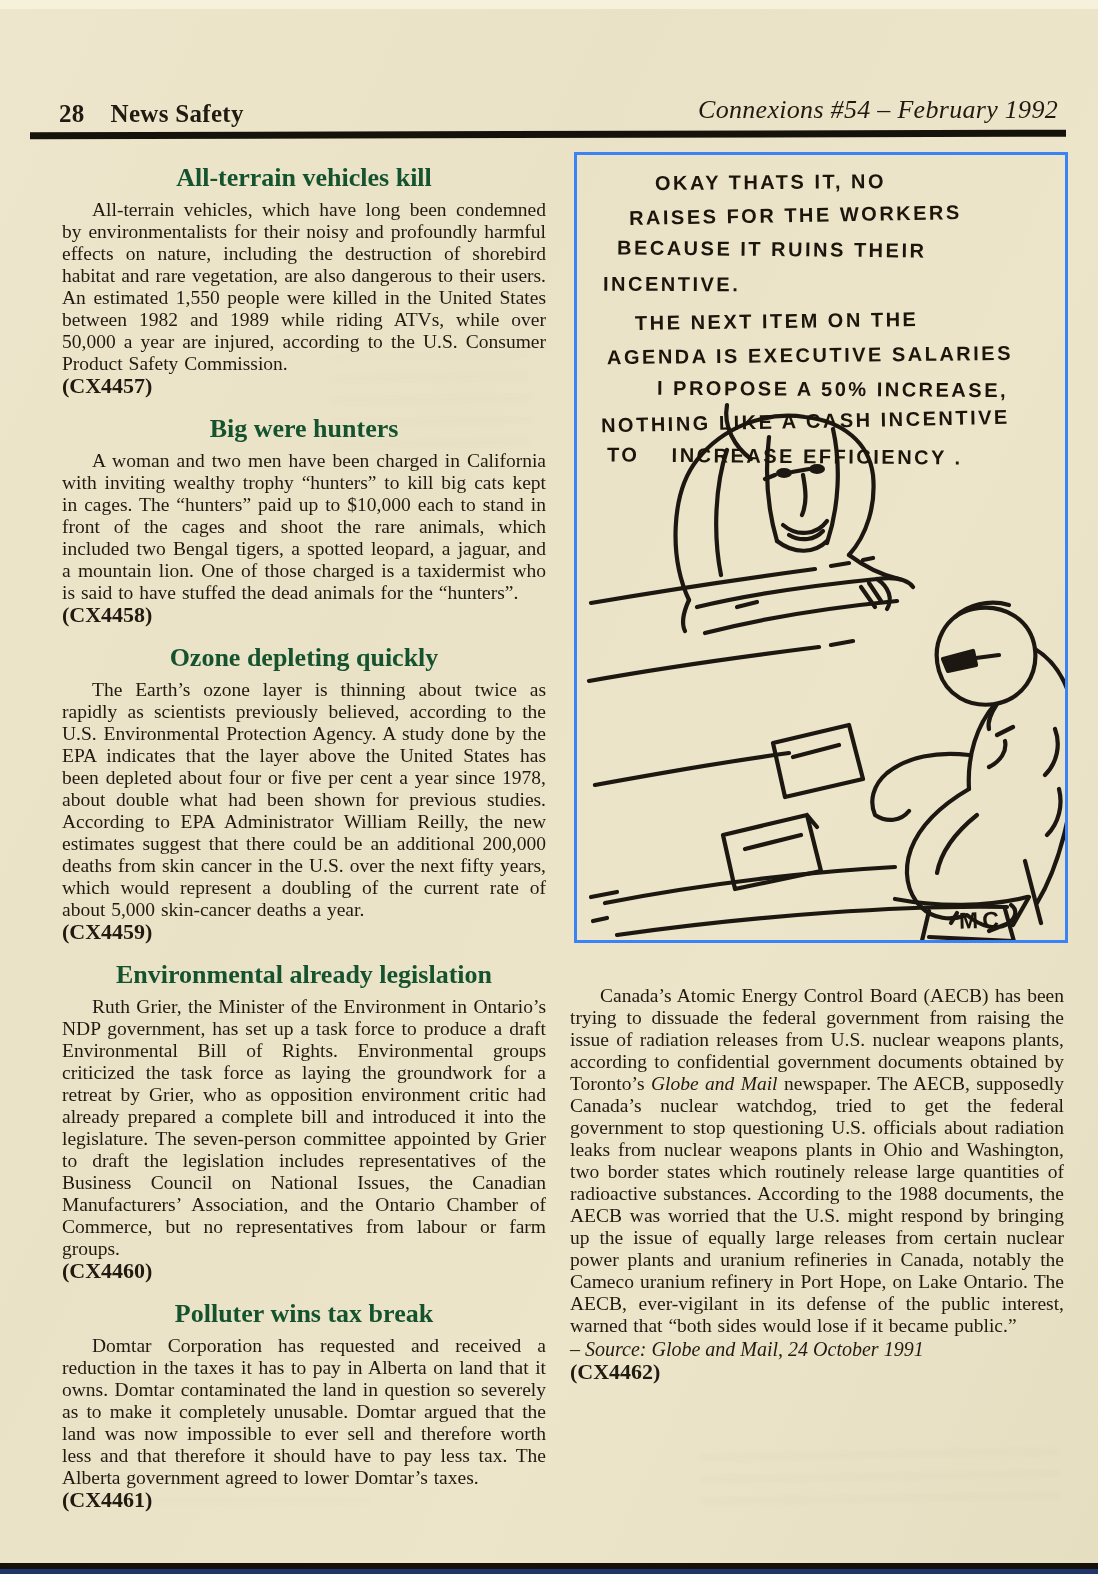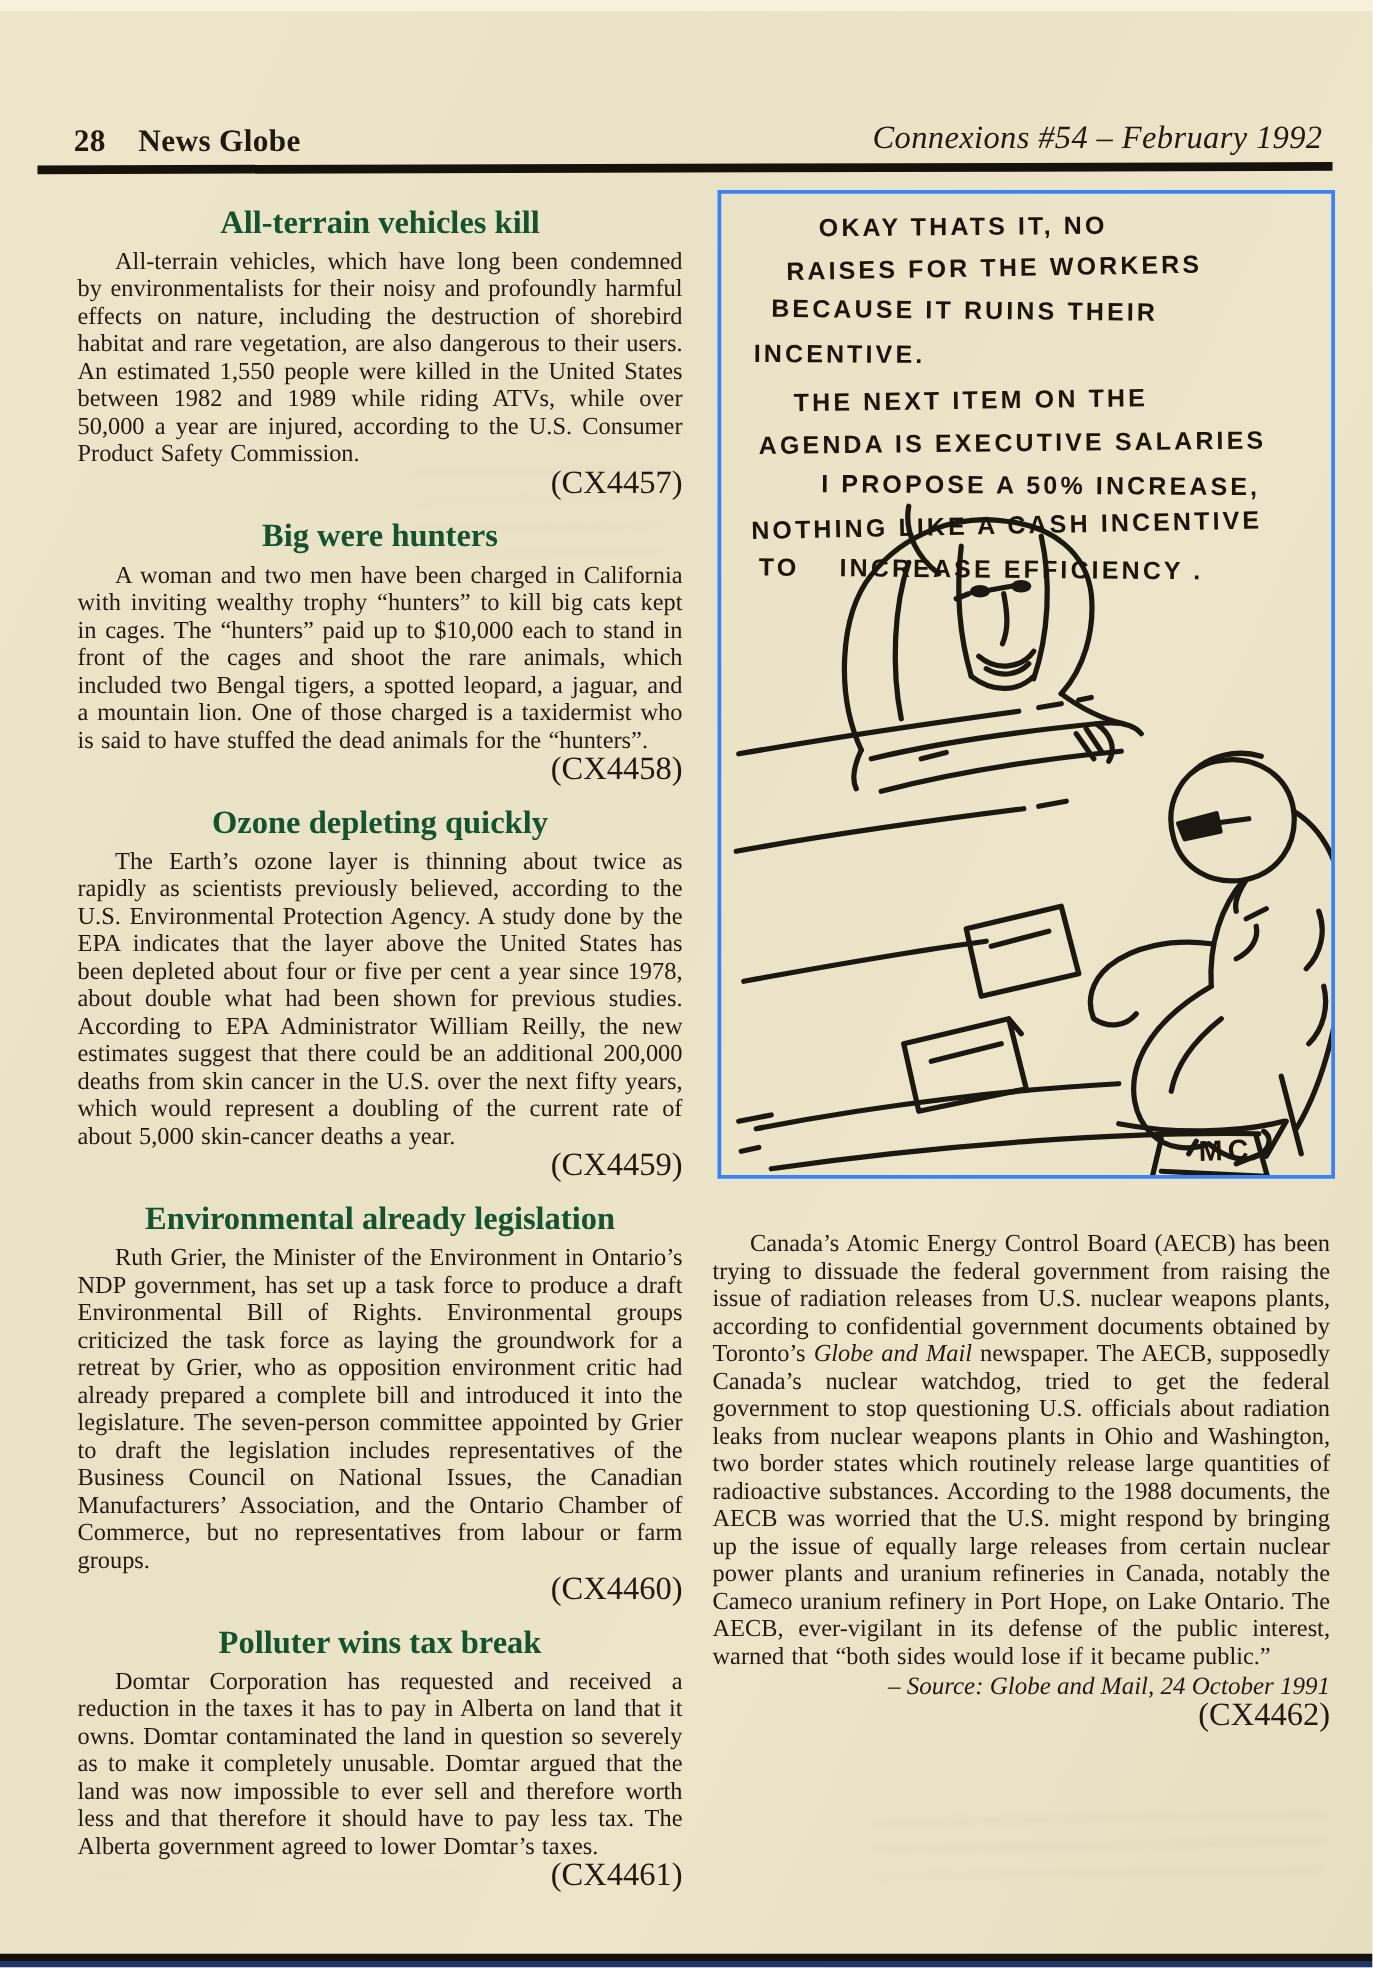--- a/index.html
+++ b/index.html
@@ -15,22 +15,22 @@
   .hdr-left{position:absolute;left:46px;top:100px;font-size:25px;font-weight:700;letter-spacing:.3px;}
   .hdr-left .pgnum{margin-right:26px;margin-left:13px;}
   .hdr-right{position:absolute;right:40px;top:95px;font-size:26px;font-style:italic;letter-spacing:.3px;}
   .rule{position:absolute;left:30px;top:131px;width:1036px;height:7px;background:#15110b;transform:rotate(-0.15deg);}
   
   .col-left{position:absolute;left:62px;top:163px;width:484px;}
   .col-right-text{position:absolute;left:570px;top:985px;width:494px;}
   .article{margin:0 0 17px 0;}
   .article h2{margin:0 0 6px 0;font-size:26px;line-height:30px;font-weight:700;text-align:center;color:#14532d;}
   .article p{margin:0;font-size:19.5px;line-height:22px;text-align:justify;text-indent:30px;word-spacing:1px;}
-  .article .ref{font-size:26px;line-height:22px;font-weight:400;text-align:right;}
-  .source{font-size:20px;line-height:24px;font-style:italic;text-align:right;}
+  .article .ref{font-size:22px;line-height:22px;font-weight:700;}
+  .source{font-size:20px;line-height:24px;font-style:italic;}
   
   .cartoon{position:absolute;left:574px;top:152px;width:494px;height:791px;
     border:3px solid #3b82f6;box-sizing:border-box;}
   .cartoon svg{position:absolute;left:0;top:0;width:100%;height:100%;}
   .cap{position:absolute;font-family:"Liberation Sans",sans-serif;font-weight:700;
     font-size:20px;letter-spacing:2.5px;color:#1c150c;white-space:pre;}
   .cap:nth-of-type(1){left:78px;top:16px;transform:rotate(-0.5deg);}
   .cap:nth-of-type(2){left:52px;top:49px;transform:rotate(-1deg);}
   .cap:nth-of-type(3){left:40px;top:83px;transform:rotate(0.6deg);}
   .cap:nth-of-type(4){left:26px;top:118px;transform:rotate(0.3deg);}
@@ -47,21 +47,21 @@
   .g1{left:330px;top:355px;width:200px;height:90px;transform:rotate(-1deg);opacity:.3;}
   .g2{left:700px;top:1438px;width:360px;height:62px;transform:rotate(-1deg);}
   .g3{left:70px;top:1462px;width:300px;height:40px;opacity:.3;}
 </style>
 </head>
 <body>
 
 <div class="top-strip"></div>
 
 <div class="hdr-left">
-  <span class="pgnum">28</span><span>News Globe</span>
+  <span class="pgnum">28</span><span>News Safety</span>
 </div>
 <div class="hdr-right">Connexions #54 – February 1992</div>
 <div class="rule"></div>
 
 <div class="ghost g1"></div>
 <div class="ghost g2"></div>
 <div class="ghost g3"></div>
 
 <div class="col-left">
   <section class="article">

